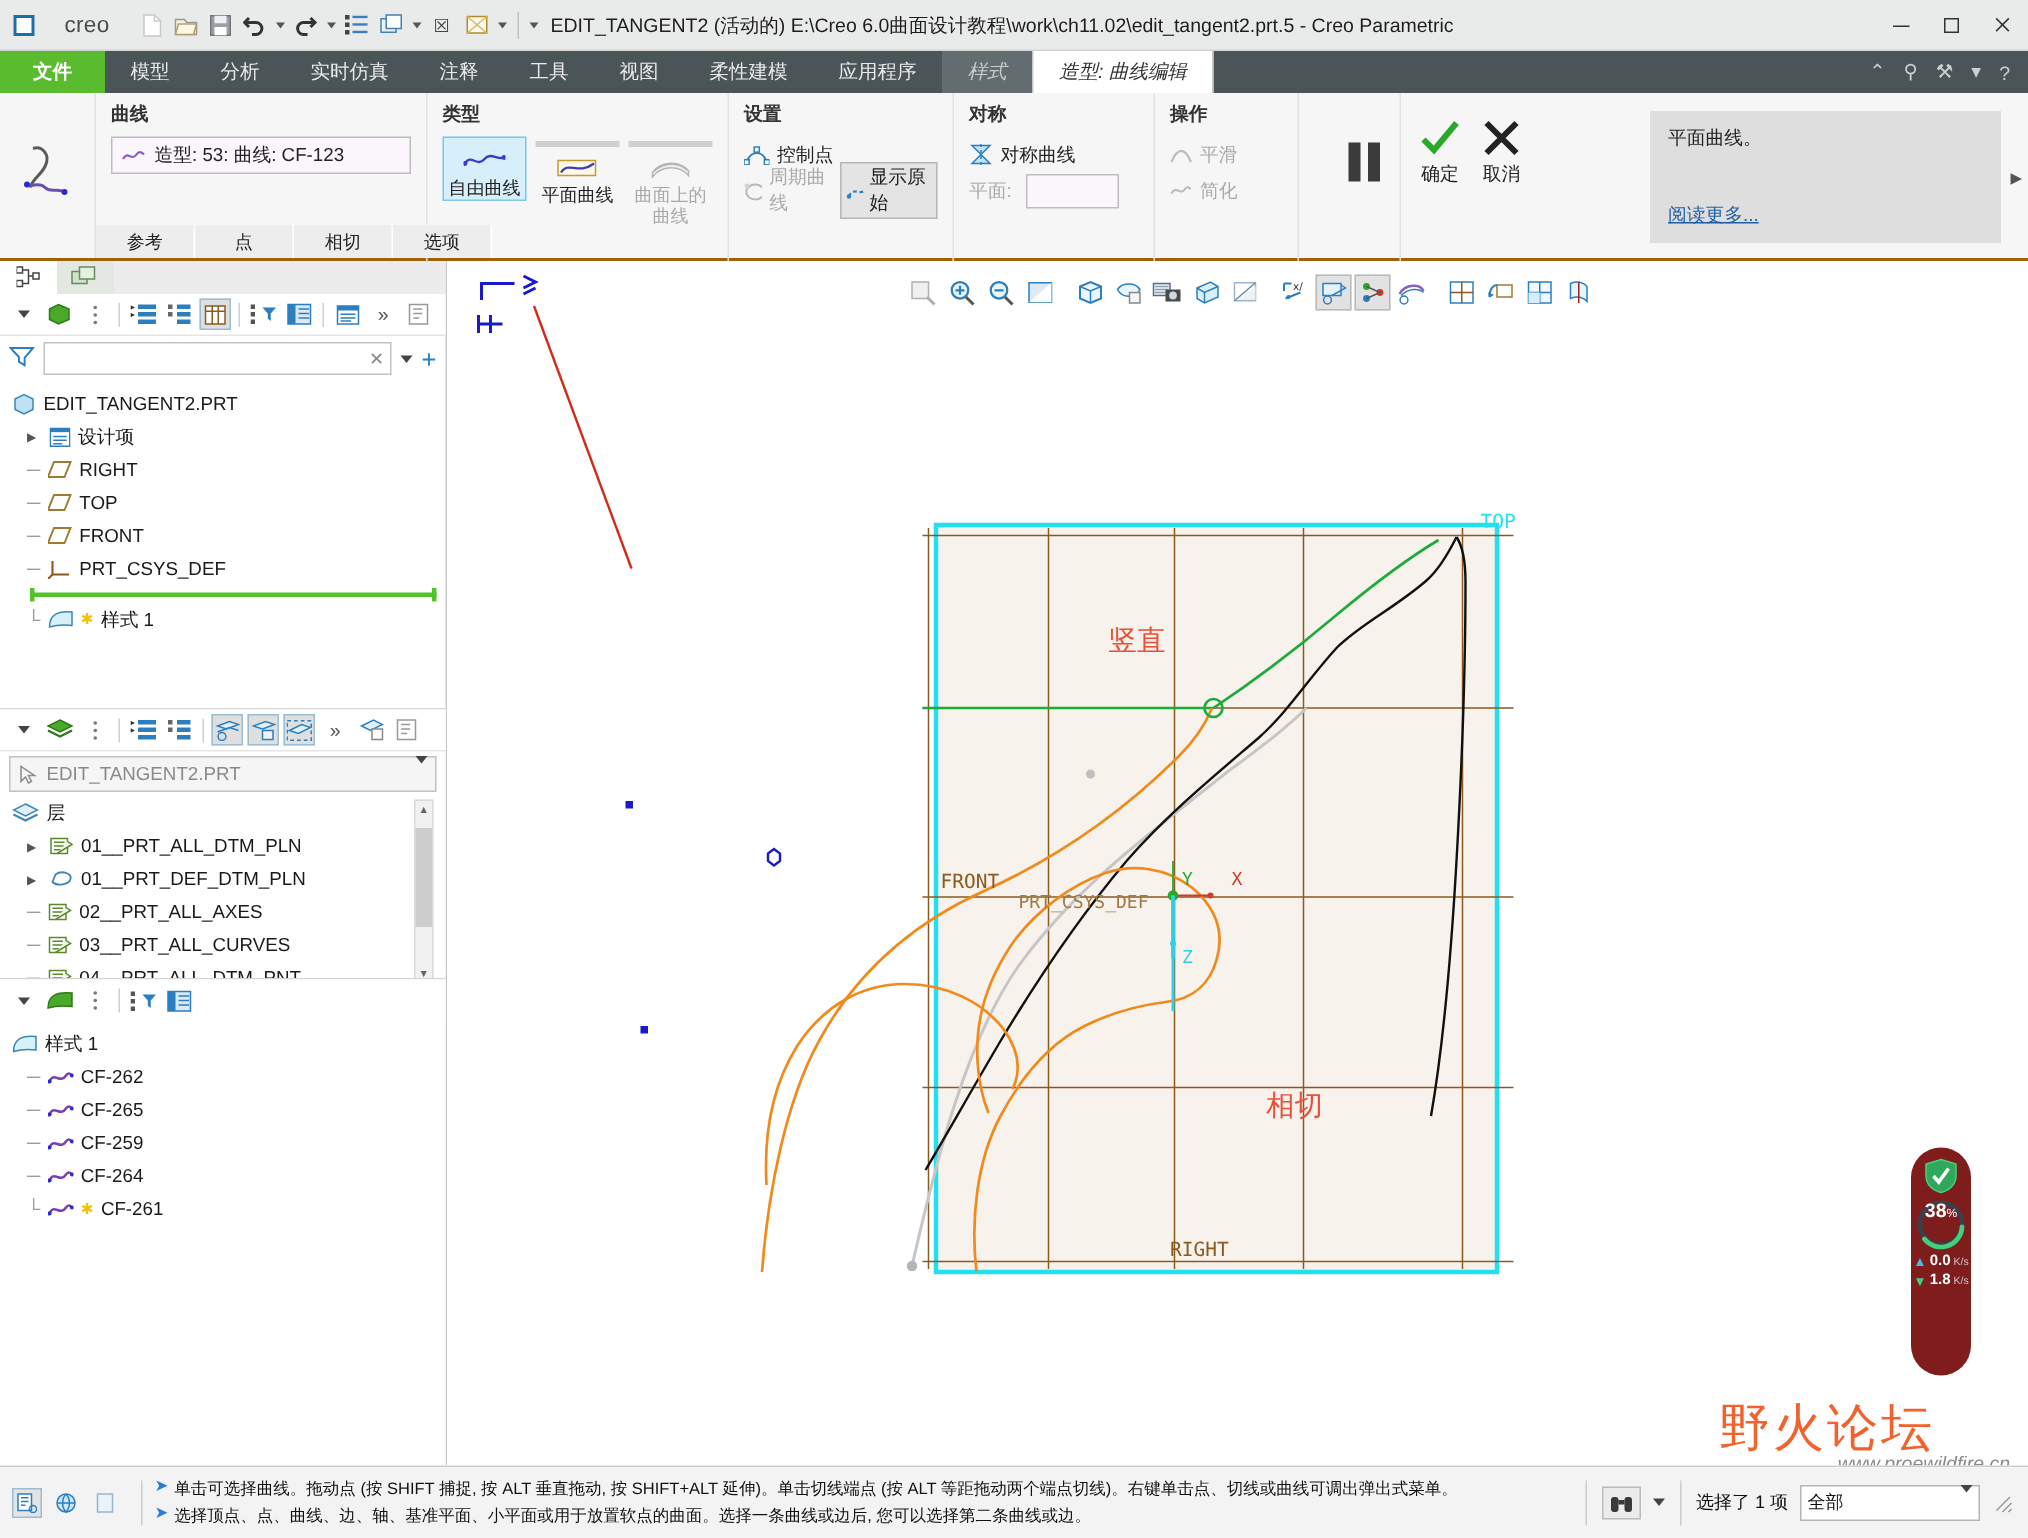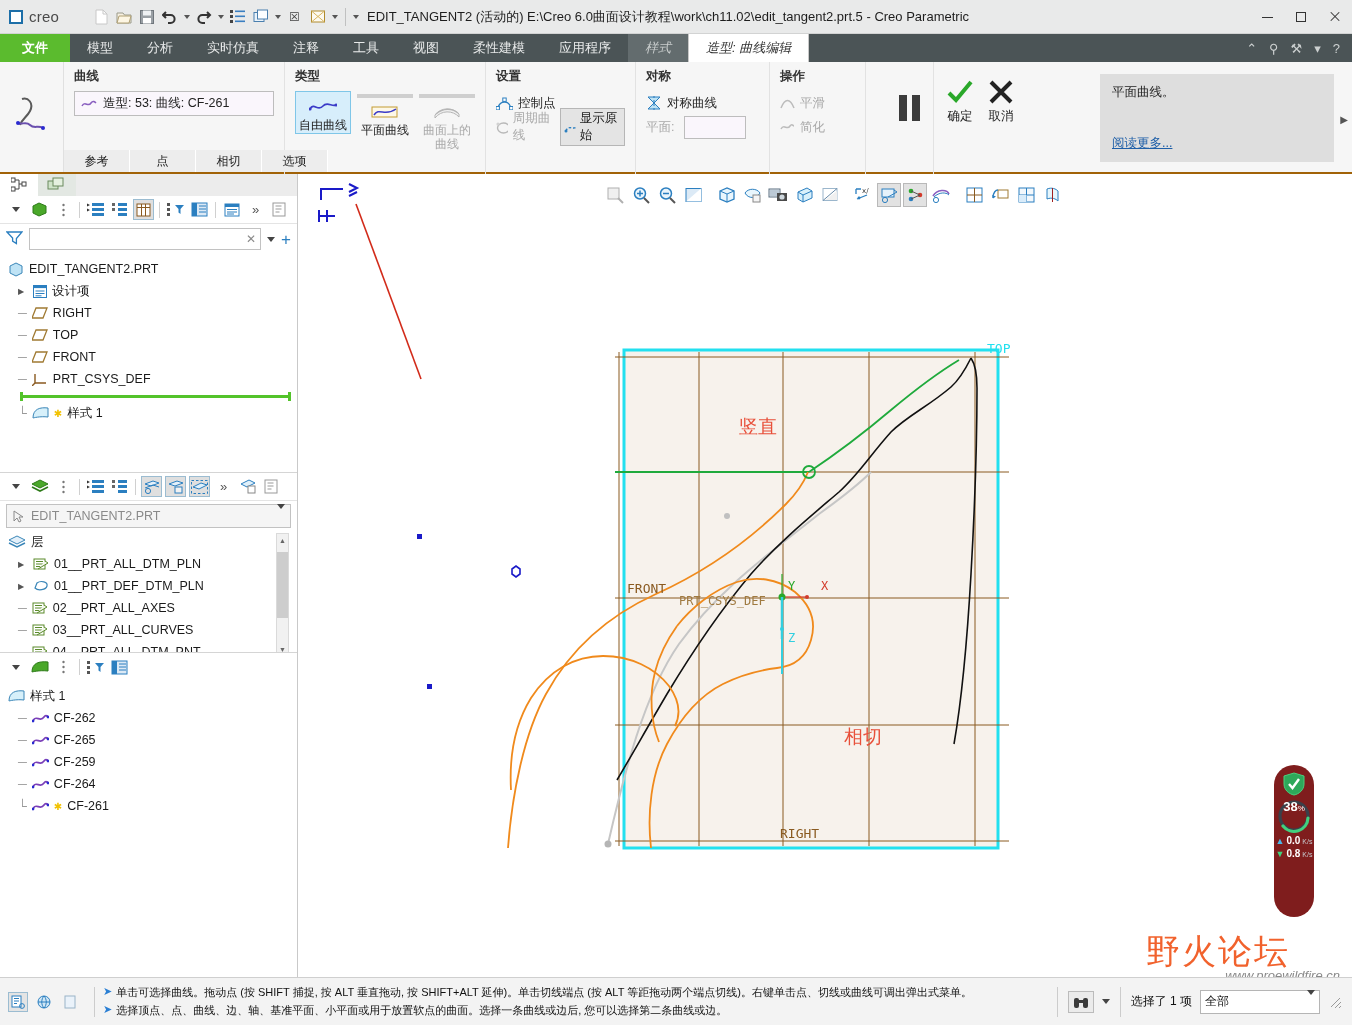--- a/index.html
+++ b/index.html
@@ -12,21 +12,21 @@
     color: #222;
     background: #f0f0f0;
   }
   #app { position: relative; width: 1352px; height: 1025px; background:#fff; }
 
   
   .titlebar {
     height: 34px; background: #e9eaea; display: flex; align-items: center;
     border-bottom: 1px solid #d2d3d3; position: relative;
   }
-  .creo-logo { display:flex; align-items:center; gap:6px; padding-left:9px; width:84px; }
+  .creo-logo { display:flex; align-items:center; gap:20px; padding-left:9px; width:84px; }
   .creo-mark {
     width: 14px; height: 14px; background: #fff; border: 2px solid #1d6fa8;
   }
   .creo-text { font-size: 15px; color: #4a4a4a; letter-spacing:.2px;}
   .qat { display: flex; align-items: center; gap: 1px; padding-left: 6px; }
   .qbtn {
     width: 22px; height: 22px; display: flex; align-items: center; justify-content: center;
     border-radius: 2px; cursor: default;
   }
   .qbtn svg { display:block; }
@@ -352,21 +352,21 @@
       </svg>
     </div>
 
     <div class="group">
       <div class="group-title">曲线</div>
       <div class="group-body">
         <div class="curve-field">
           <svg width="16" height="10">
               <path d="M1 7 C4 1 7 9 10 4 C12 1 14 3 15 4" fill="none" stroke="#8a5fc0" stroke-width="1.5"></path>
             </svg>
-          <span>造型: 53: 曲线: CF-261</span>
+          <span>造型: 53: 曲线: CF-123</span>
         </div>
       </div>
     </div>
 
     <div class="group">
       <div class="group-title">类型</div>
       <div class="group-body">
         <div class="type-btn selected">
           <div class="type-icon">
             <svg width="28" height="12">
@@ -1129,21 +1129,21 @@
           <span>%</span>
       </div>
     </div>
     <div class="netrow">
       <span class="arr" style="color:#4ab8e8;">▲</span>
       <span class="num">0.0</span>
       <span class="unit">K/s</span>
     </div>
     <div class="netrow">
       <span class="arr" style="color:#41d17e;">▼</span>
-      <span class="num">0.8</span>
+      <span class="num">1.8</span>
       <span class="unit">K/s</span>
     </div>
   </div>
 
   <div class="watermark">
     <div class="wm-text">野火论坛</div>
     <div class="wm-url">www.proewildfire.cn</div>
   </div>
 
   <div class="statusbar">

